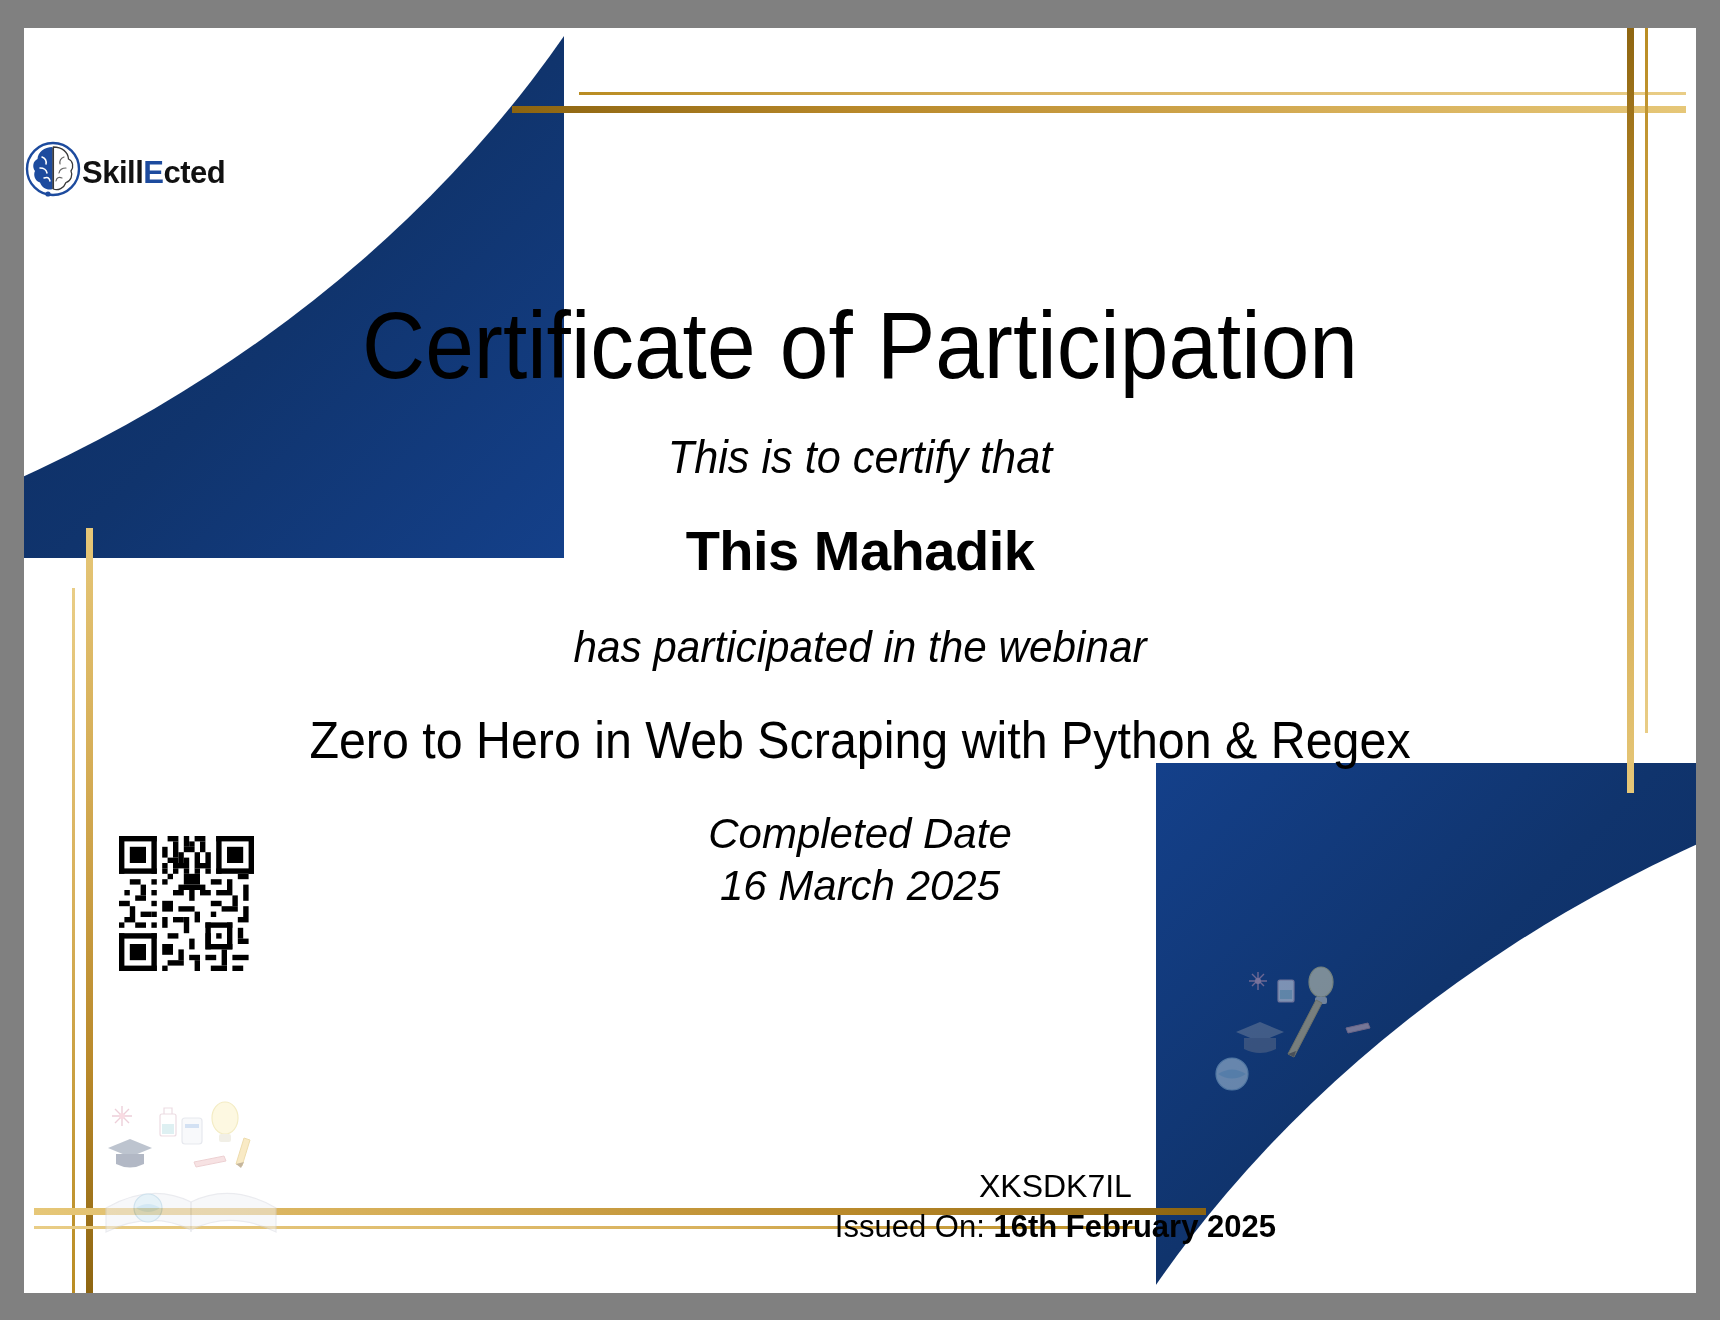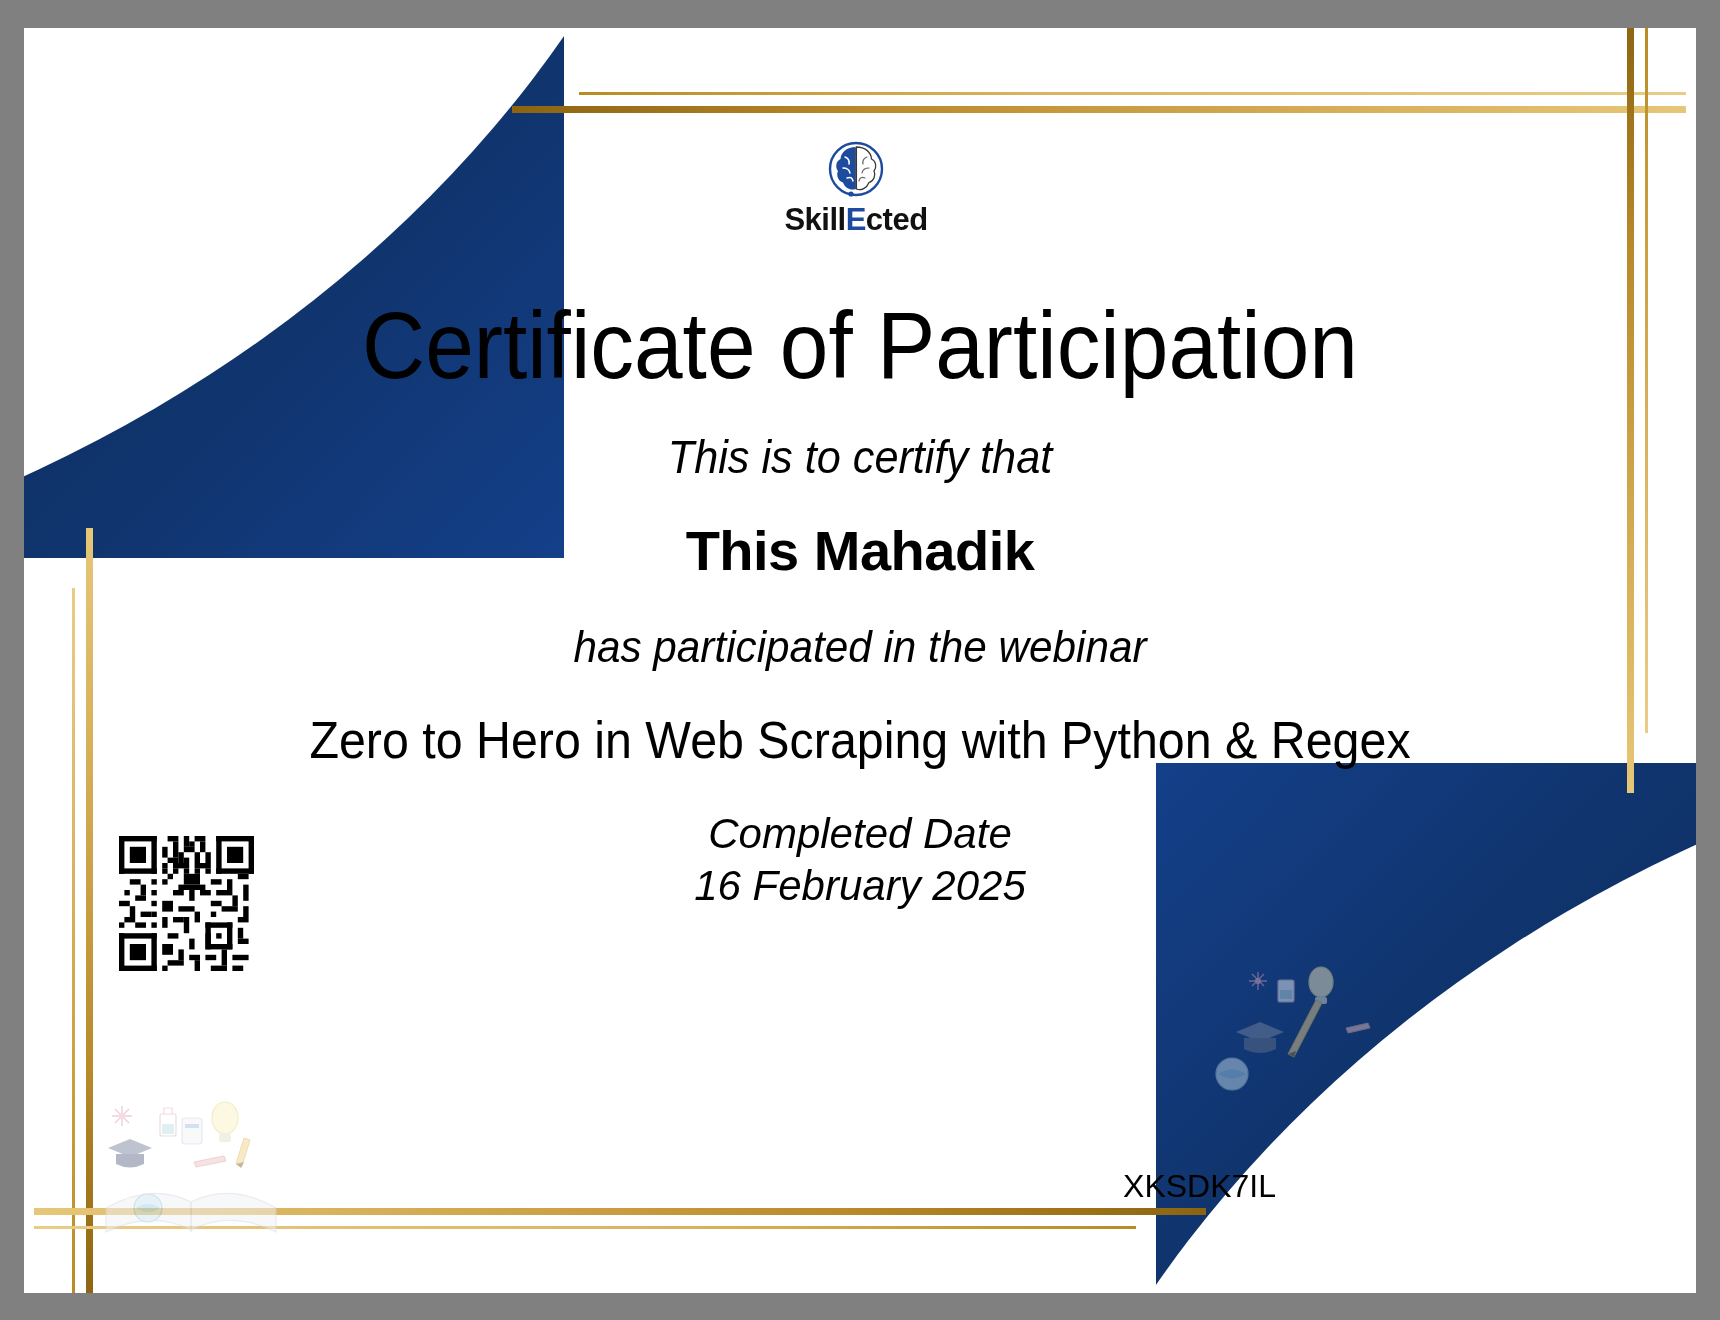--- a/index.html
+++ b/index.html
@@ -193,21 +193,21 @@
     position: absolute;
     inset: 0;
     z-index: 20;
   }
 
   
   #logo-block {
     position: absolute;
     left: 0; right: 8px; top: 112px;
     display: flex;
-    flex-direction: column;
+    flex-direction: row;
     align-items: center;
   }
   #brain-icon { display: block; }
   #logo-wordmark {
     margin-top: 2px;
     font-size: 31px;
     font-weight: bold;
     letter-spacing: -0.5px;
     color: #111111;
     line-height: 1;
@@ -400,21 +400,21 @@
 
       <div id="certify-line" class="center-line">This is to certify that</div>
 
       <div id="recipient-name" class="center-line">This Mahadik</div>
 
       <div id="participation-line" class="center-line">has participated in the webinar</div>
 
       <div id="course-title" class="center-line">Zero to Hero in Web Scraping with Python &amp; Regex</div>
 
       <div id="completed-label" class="center-line">Completed Date</div>
-      <div id="completed-date" class="center-line">16 February 2025</div>
+      <div id="completed-date" class="center-line">16 March 2025</div>
 
       <svg id="qr-code" viewBox="0 0 25 25">
         <rect width="25" height="25" fill="#ffffff"></rect>
         <g fill="#000000">
 
           <rect x="0" y="0" width="7" height="1"></rect>
             <rect x="0" y="6" width="7" height="1"></rect>
           <rect x="0" y="0" width="1" height="7"></rect>
             <rect x="6" y="0" width="1" height="7"></rect>
           <rect x="2" y="2" width="3" height="3"></rect>
@@ -558,17 +558,20 @@
             <path d="M62 14 l0 18 M53 23 l18 0 M56 16 l12 12 M68 16 l-12 12"></path>
           </g>
           <circle cx="62" cy="23" r="3" fill="#f2b8c6"></circle>
           <path d="M150 70 l22 -5 l2 5 l-22 5 Z" fill="#f0c7c9" stroke="#dba2a6" stroke-width="1"></path>
         </g>
       </svg>
 
 
       <div id="issue-block">
         <div id="cert-id">XKSDK7IL</div>
+        <div id="issued-on"><span>Issued On:</span>
+          <span class="issue-date">16th February 2025</span>
+        </div>
       </div>
 
     </div>
   </div>
 </div>
 
 </body></html>

